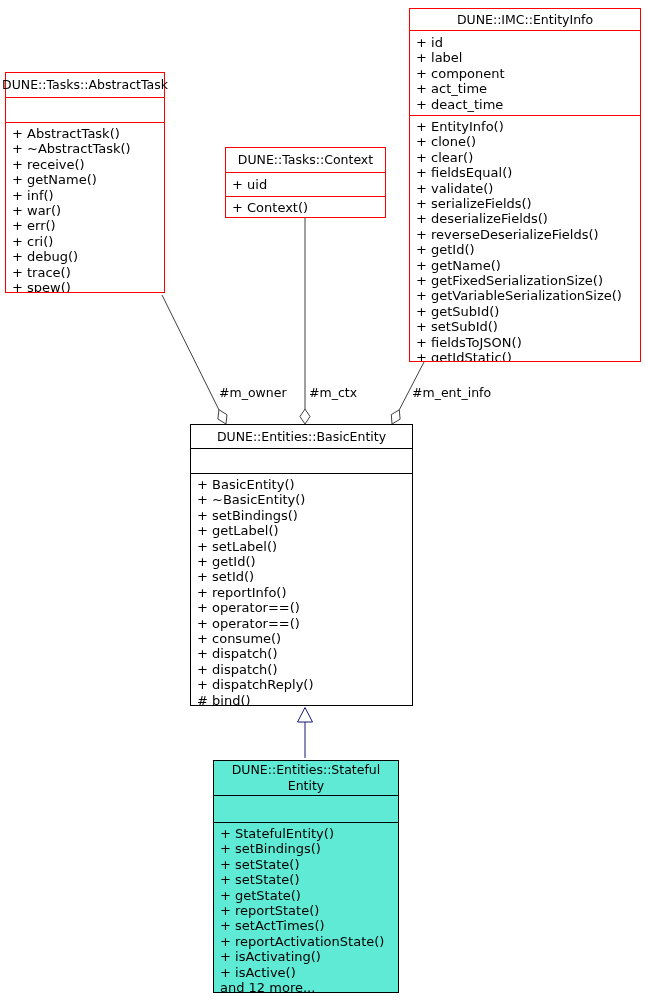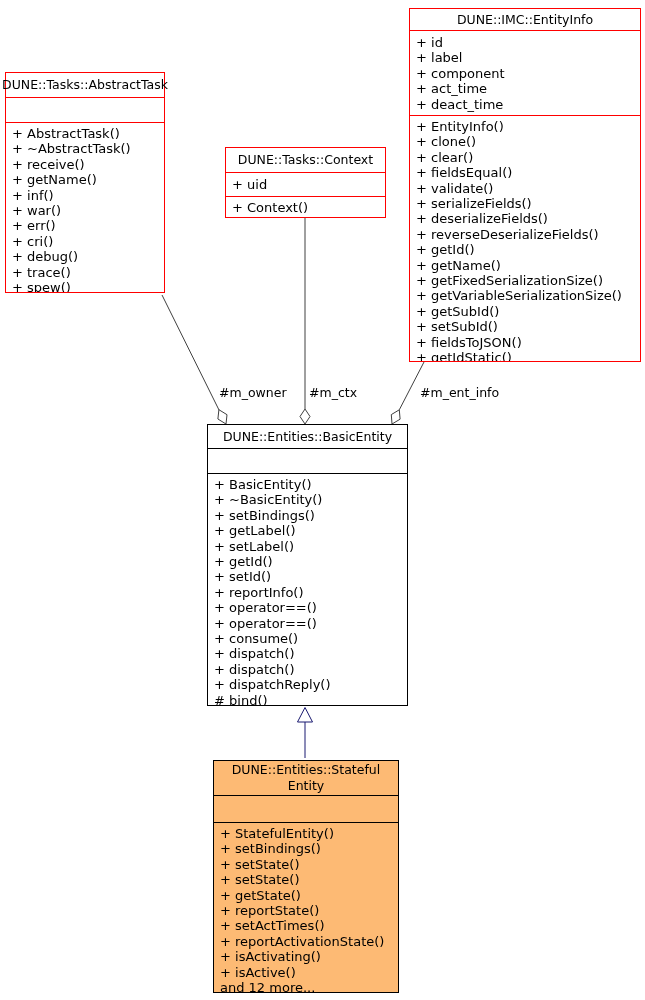--- a/index.html
+++ b/index.html
@@ -22,24 +22,24 @@
   .member-line{line-height:15.4px;white-space:nowrap;}
   .box-abstract{left:5px;top:72px;width:160px;height:221px;}
   .box-abstract .uml-title{height:25px;}
   .box-abstract .uml-attrs{height:25px;}
   .box-context{left:225px;top:147px;width:161px;height:71px;}
   .box-context .uml-title{height:25px;}
   .box-context .uml-attrs{height:24px;padding-top:4px;}
   .box-entityinfo{left:409px;top:8px;width:232px;height:354px;}
   .box-entityinfo .uml-title{height:22px;}
   .box-entityinfo .uml-attrs{height:85px;padding-top:4px;}
-  .box-basic{left:207px;top:424px;width:201px;height:282px;}
+  .box-basic{left:190px;top:424px;width:223px;height:282px;}
   .box-basic .uml-title{height:24px;}
   .box-basic .uml-attrs{height:25px;}
-  .box-stateful{left:213px;top:760px;width:186px;height:233px;background:#fdba74;}
+  .box-stateful{left:213px;top:760px;width:186px;height:233px;background:#5eead4;}
   .box-stateful .uml-title{height:35px;}
   .box-stateful .uml-attrs{height:27px;}
 </style>
 </head>
 <body>
 
 <div class="diagram">
 
   <svg class="edge-layer" viewBox="0 0 645 1000" xmlns="http://www.w3.org/2000/svg">
     <line class="edge-line" x1="162" y1="295" x2="219" y2="410"></line>
@@ -47,21 +47,21 @@
     <line class="edge-line" x1="305" y1="218" x2="305" y2="409"></line>
     <polygon class="agg-diamond" points="305,424 300,416.5 305,409 310,416.5"></polygon>
     <line class="edge-line" x1="424" y1="362" x2="399.3" y2="409.8"></line>
     <polygon class="agg-diamond" points="392,424 391.3,414.6 399.3,409.8 400.1,419.2"></polygon>
     <line class="inherit-line" x1="305" y1="758" x2="305" y2="722"></line>
     <polygon class="inherit-arrow" points="305,707.5 297.5,722 312.5,722"></polygon>
   </svg>
 
   <div class="edge-label" style="left:219px;top:385px;">#m_owner</div>
   <div class="edge-label" style="left:309px;top:385px;">#m_ctx</div>
-  <div class="edge-label" style="left:412px;top:385px;margin-left:8px;">#m_ent_info</div>
+  <div class="edge-label" style="left:412px;top:385px;">#m_ent_info</div>
 
   <div class="uml-box red box-abstract">
     <div class="uml-title">DUNE::Tasks::AbstractTask</div>
     <div class="uml-attrs"></div>
     <div class="uml-members">
         <div class="member-line">+ AbstractTask()</div>
         <div class="member-line">+ ~AbstractTask()</div>
         <div class="member-line">+ receive()</div>
         <div class="member-line">+ getName()</div>
         <div class="member-line">+ inf()</div>

